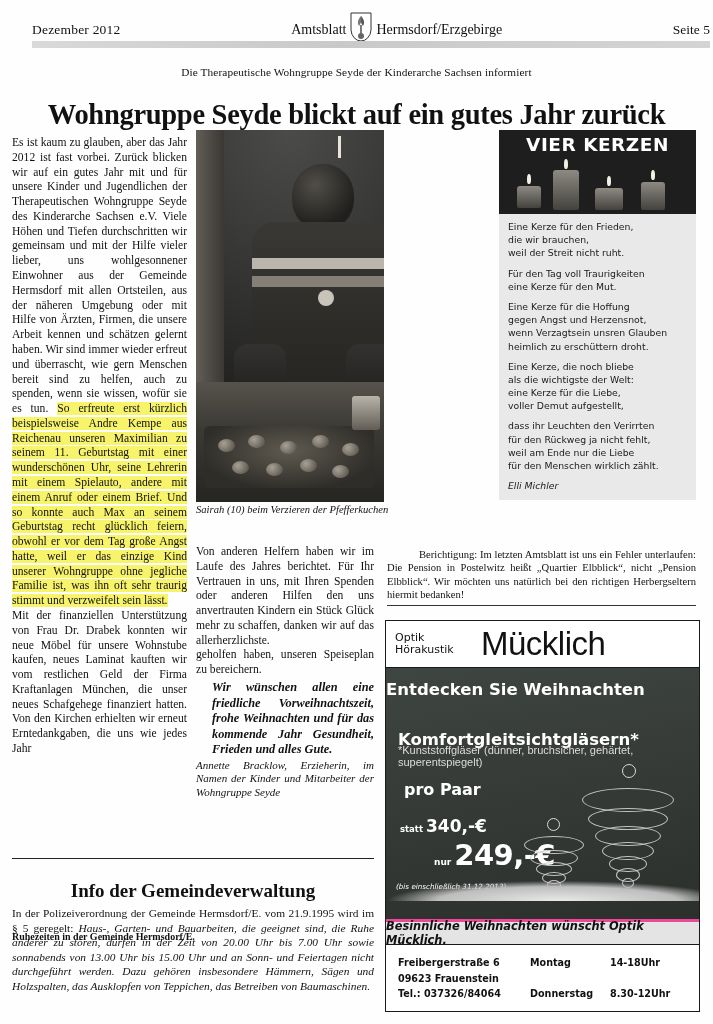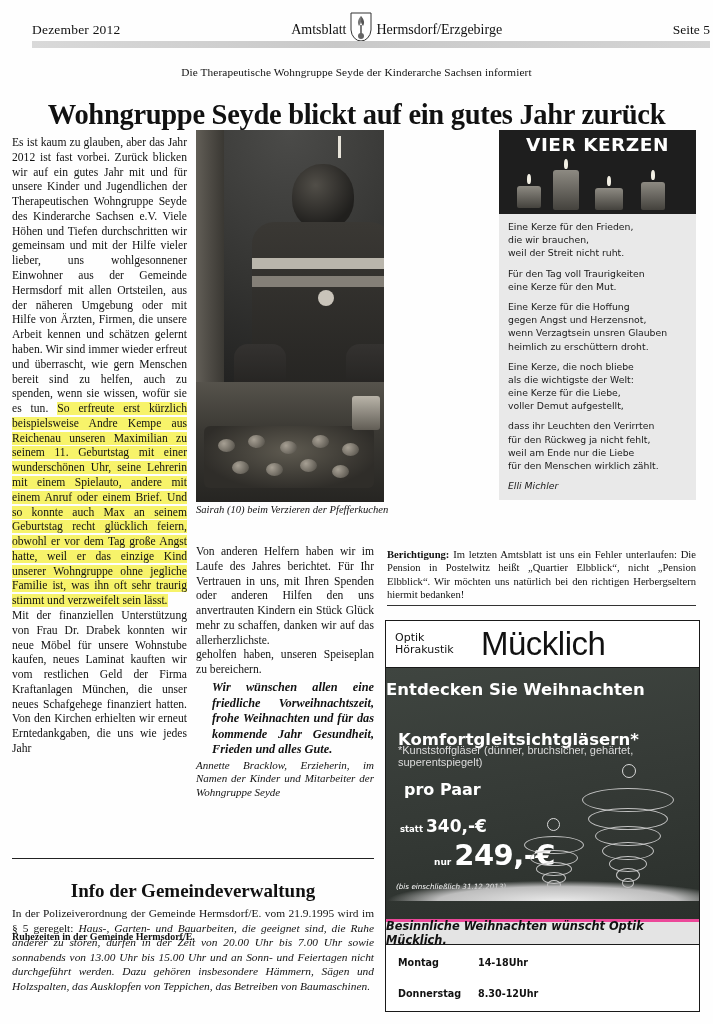--- a/index.html
+++ b/index.html
@@ -85,21 +85,21 @@
   .cand{position:absolute;background:linear-gradient(180deg,#8d8a82,#44423d);
         border-radius:3px 3px 2px 2px;}
   .poembody{padding:6px 8px 8px 9px;
             font-family:"DejaVu Sans",sans-serif;font-size:9.3px;line-height:1.42;color:#1a1a1a;}
   .poembody .stanza{margin:0 0 7px 0;}
   .poembody .author{font-style:italic;margin:0;}
 
   
   .berichtigung{position:absolute;left:387px;top:548px;width:309px;
                 font-size:10.6px;line-height:1.26;text-align:justify;}
-  .berichtigung b{font-weight:bold;}
+  .berichtigung b{font-weight:normal;margin-left:32px;}
   .ber-rule{position:absolute;left:387px;top:605px;width:309px;height:1px;background:#333;}
 
   
   .ad{position:absolute;left:385px;top:620px;width:313px;height:390px;
       border:1.6px solid #1a1a1a;background:#fff;overflow:hidden;}
   .ad-head{height:46px;background:#fff;display:flex;align-items:center;
            border-bottom:1.4px solid #1a1a1a;}
   .ad-head .small{font-family:"DejaVu Sans",sans-serif;font-size:11px;line-height:1.12;
                   padding-left:9px;width:86px;}
   .ad-head .brand{font-family:"Liberation Sans",sans-serif;font-weight:300;
@@ -289,20 +289,25 @@
         <div class="tree" style="left:144px;top:182px;width:46px;height:14px;"></div>
         <div class="tree" style="left:150px;top:194px;width:34px;height:12px;"></div>
         <div class="tree" style="left:156px;top:204px;width:22px;height:10px;"></div>
         <div class="tree" style="left:161px;top:212px;width:12px;height:8px;"></div>
         <div class="tree" style="left:161px;top:150px;width:11px;height:11px;border-color:#e6e6e6;"></div>
       </div>
       <div class="snow"></div>
     </div>
     <div class="ad-wish">Besinnliche Weihnachten wünscht Optik Mücklich.</div>
     <div class="ad-contact">
+      <div class="addr">
+        <div>Freibergerstraße 6</div>
+        <div>09623 Frauenstein</div>
+        <div>Tel.: 037326/84064</div>
+      </div>
       <div class="days">
         <div>Montag</div>
         <div style="height:1.62em"></div>
         <div>Donnerstag</div>
       </div>
       <div class="hours">
         <div>14-18Uhr</div>
         <div style="height:1.62em"></div>
         <div>8.30-12Uhr</div>
       </div>

